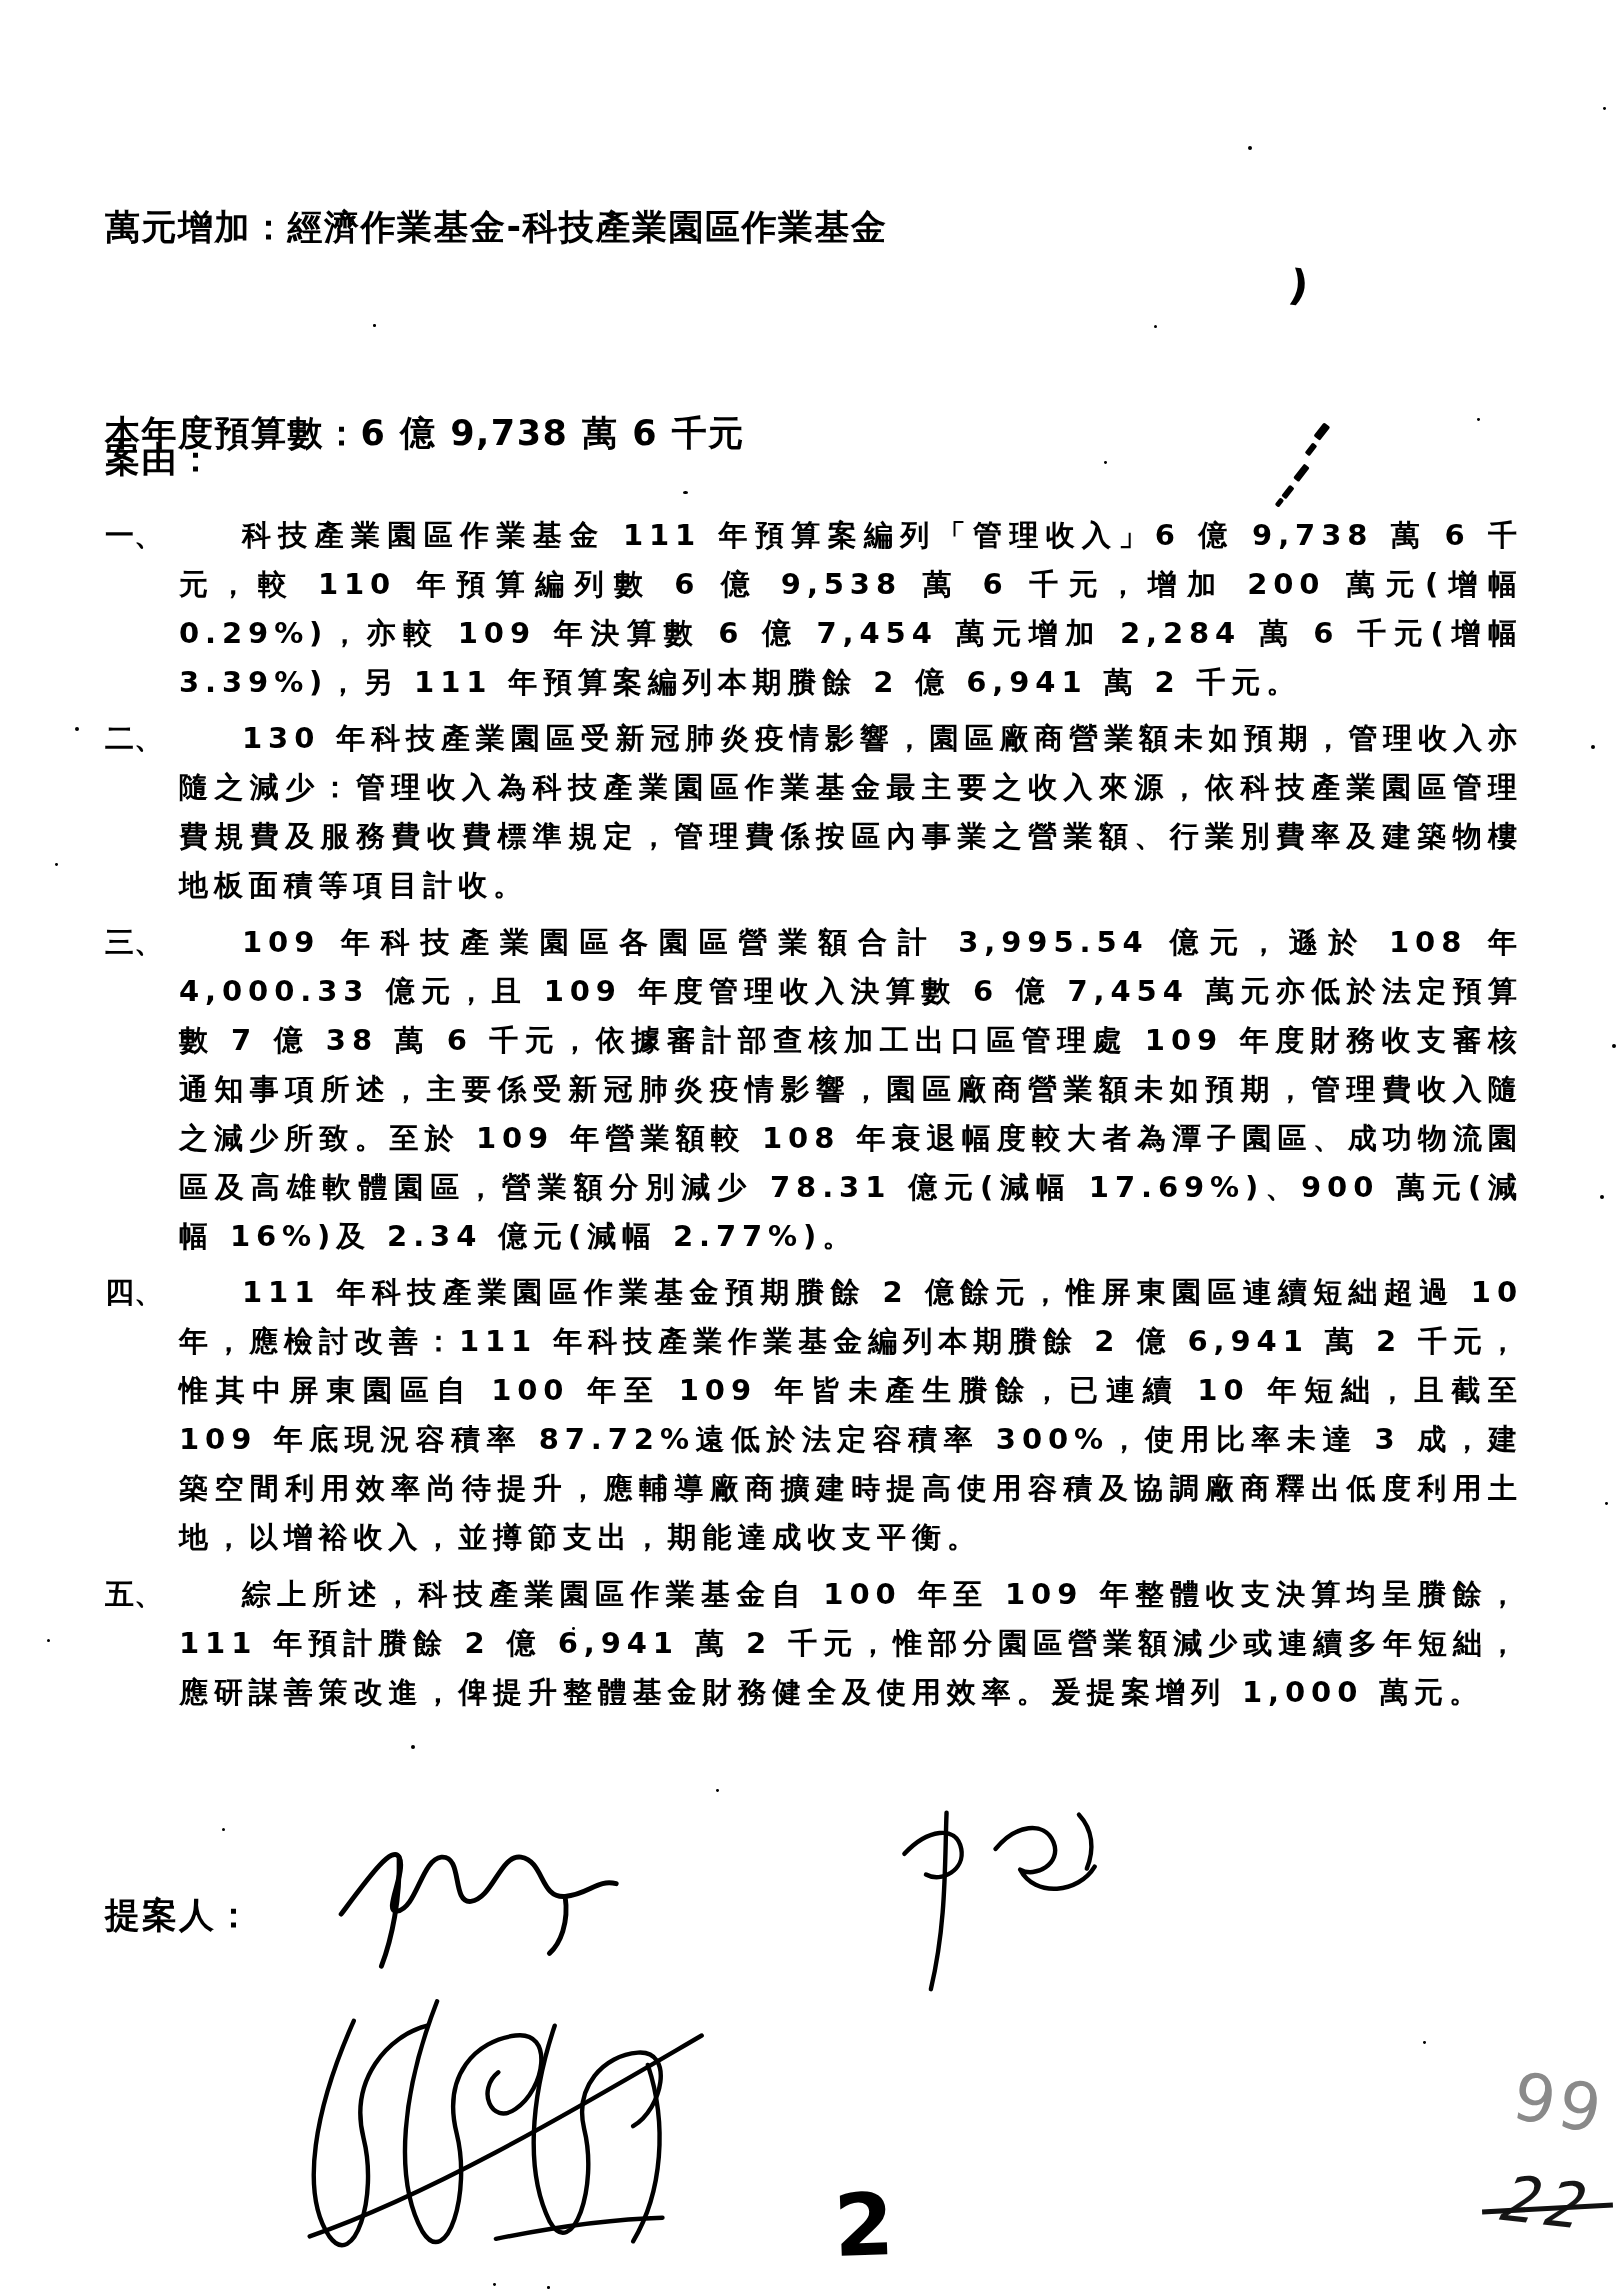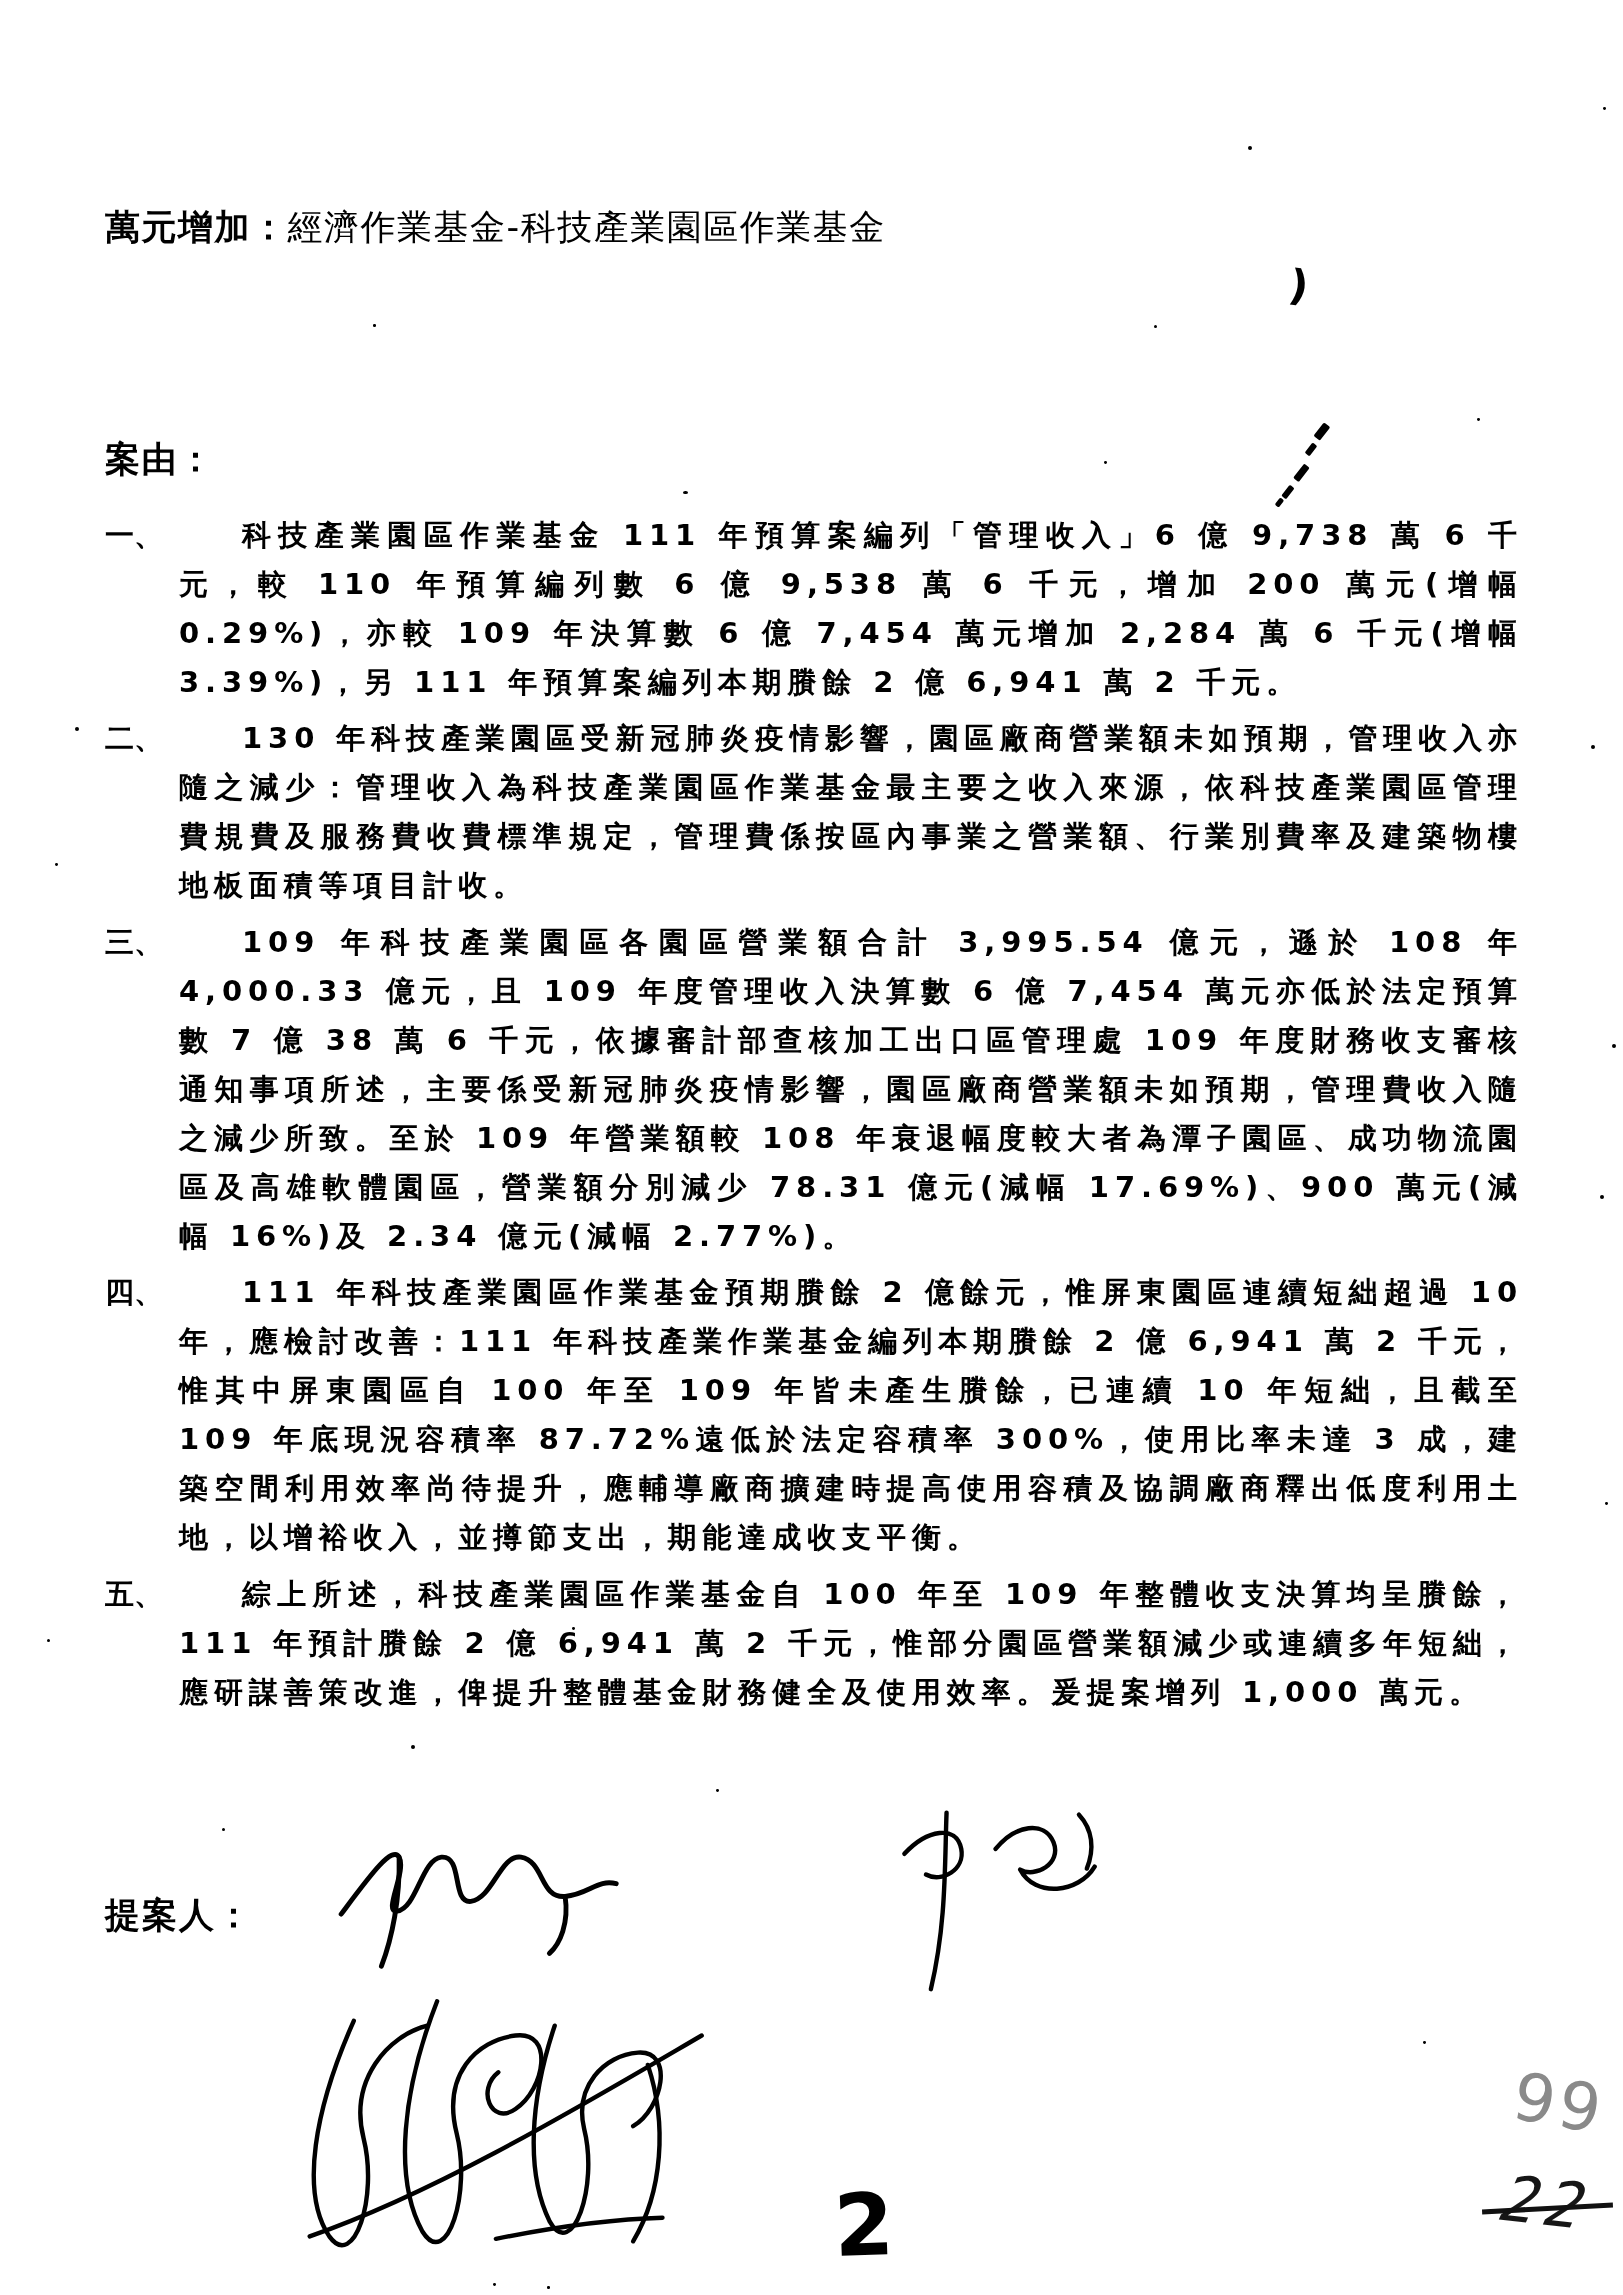--- a/index.html
+++ b/index.html
@@ -19,21 +19,21 @@
     display:inline-block;border-bottom:4.4px solid #000;padding:0 4.9px 3.9px 2.9px;
   }
   .committee-blank{
     display:inline-block;width:231px;text-align:center;
     border-bottom:8.8px solid #000;padding-bottom:1px;vertical-align:bottom;
   }
   .meta-line{
     position:absolute;left:105px;white-space:nowrap;
     font-size:35px;font-weight:800;letter-spacing:1.5px;line-height:1;
   }
-  .meta-line .value{font-weight:400;margin-top:36px;}
+  .meta-line .value{font-weight:700;margin-top:36px;}
   .check-line{font-weight:800;}
   .bracket{font-weight:600;font-size:37px;}
   .checkmark{
     display:inline-block;font-size:22.6px;font-weight:600;
     transform:translateY(-4.9px);margin:0 6.9px;
   }
   
   .case-body{
     position:absolute;left:105px;top:511px;width:1418px;
     font-size:29px;font-weight:600;letter-spacing:5.9px;line-height:49px;
@@ -82,20 +82,23 @@
 
 <div class="page">
 
 
   <div class="meta-line" style="top:210px;">
     <span>萬元增加</span><span>：</span><span class="value">經濟作業基金-科技產業園區作業基金</span>
   </div>
 
 
 
+  <div class="meta-line" style="top:416px;">
+    <span>本年度預算數</span><span>：</span><span class="value">6 億 9,738 萬 6 千元</span>
+  </div>
 
   <div class="meta-line" style="top:442px;">
     <span>案由：</span>
   </div>
 
   <section class="case-body">
     <div class="para">
       <span class="marker">一、</span>
       <span class="ptext">科技產業園區作業基金 111 年預算案編列「管理收入」6 億 9,738 萬 6 千元，較 110 年預算編列數 6 億 9,538 萬 6 千元，增加 200 萬元(增幅 0.29%)，亦較 109 年決算數 6 億 7,454 萬元增加 2,284 萬 6 千元(增幅 3.39%)，另 111 年預算案編列本期賸餘 2 億 6,941 萬 2 千元。</span>
     </div>

